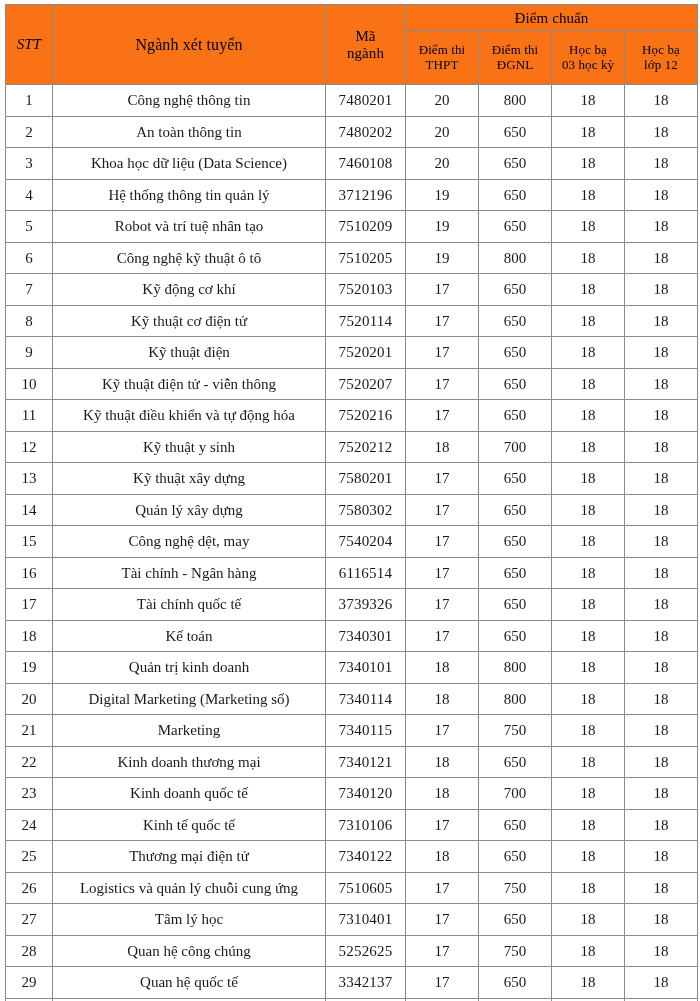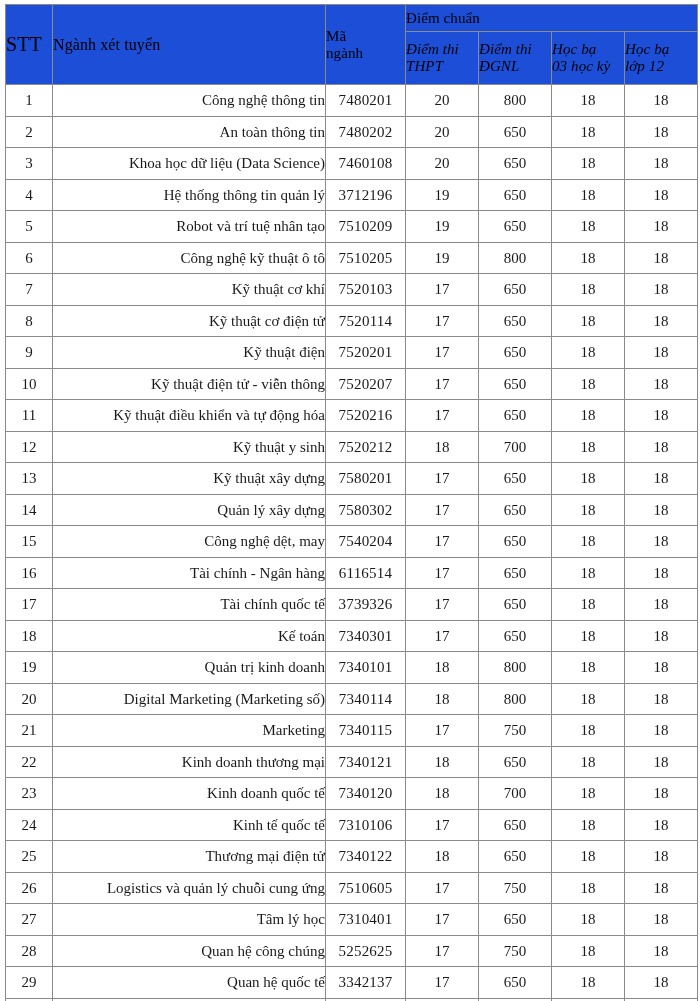--- a/index.html
+++ b/index.html
@@ -31,41 +31,41 @@
   }
   table.score-table td,
   table.score-table th {
     border: 1px solid #8a8a8a;
     padding: 0;
     vertical-align: middle;
     font-weight: normal;
   }
   
   thead th {
-    background: #1d4ed8;
+    background: #f97316;
     color: #000000;
     font-family: "Liberation Serif", "DejaVu Serif", serif;
     font-weight: bold;
-    text-align: left;
+    text-align: center;
     line-height: 1.12;
     letter-spacing: 0.1px;
   }
-  th.h-stt      { font-size: 20px; height: 78px; }
+  th.h-stt      { font-size: 15px; height: 78px; font-style: italic; }
   th.h-nganh    { font-size: 16px; height: 78px; margin-left: 44px; }
   th.h-ma       { font-size: 15px; height: 78px; }
   th.h-group    { font-size: 15px; height: 26px; }
-  th.h-sub      { font-size: 15px; height: 52px; padding: 0 2px; font-style: italic; }
+  th.h-sub      { font-size: 13px; height: 52px; padding: 0 2px; }
   
   tbody td {
     height: 30.5px;
     font-size: 15px;
     line-height: 1.1;
   }
   td.c-stt   { text-align: center; }
-  td.c-nganh { text-align: right; padding-left: 9px; }
+  td.c-nganh { text-align: center; padding-left: 9px; }
   td.c-ma    { text-align: center; letter-spacing: 0.2px; }
   td.c-num   { text-align: center; }
   td.bold    { font-weight: bold; }
   
   col.w-stt   { width: 47px; }
   col.w-nganh { width: 273px; }
   col.w-ma    { width: 80px; }
   col.w-s1    { width: 73px; }
   col.w-s2    { width: 73px; }
   col.w-s3    { width: 73px; }
@@ -164,21 +164,21 @@
           <td class="c-stt">6</td>
           <td class="c-nganh">Công nghệ kỹ thuật ô tô</td>
           <td class="c-ma">7510205</td>
           <td class="c-num bold">19</td>
           <td class="c-num bold">800</td>
           <td class="c-num">18</td>
           <td class="c-num">18</td>
         </tr>
         <tr>
           <td class="c-stt">7</td>
-          <td class="c-nganh">Kỹ thuật cơ khí</td>
+          <td class="c-nganh">Kỹ động cơ khí</td>
           <td class="c-ma">7520103</td>
           <td class="c-num">17</td>
           <td class="c-num">650</td>
           <td class="c-num">18</td>
           <td class="c-num">18</td>
         </tr>
         <tr>
           <td class="c-stt">8</td>
           <td class="c-nganh">Kỹ thuật cơ điện tử</td>
           <td class="c-ma">7520114</td>

